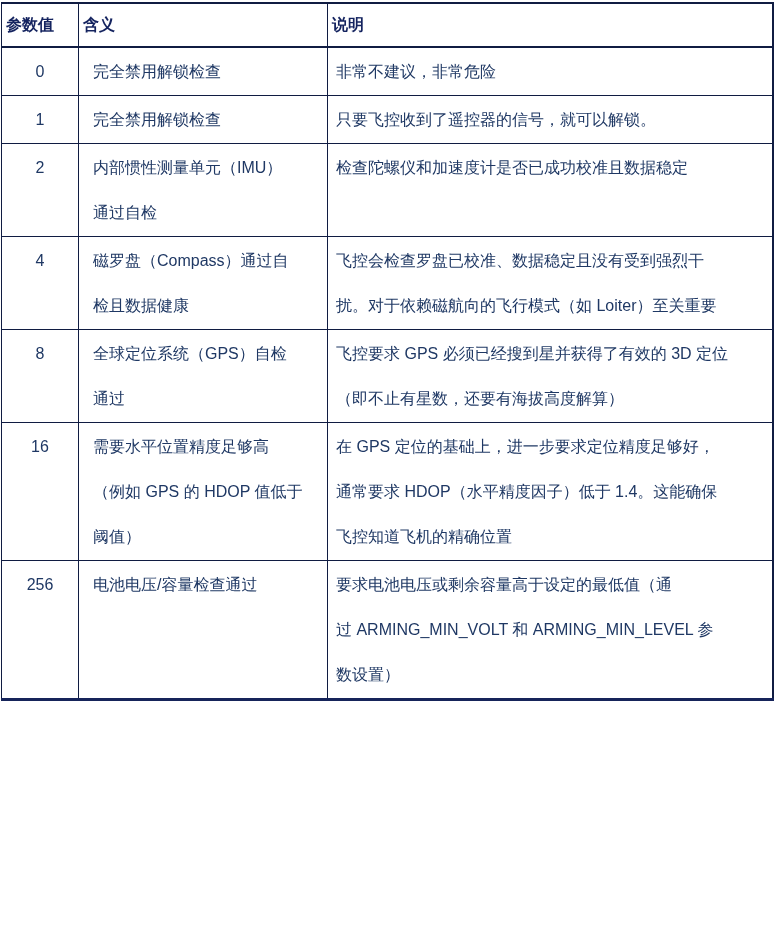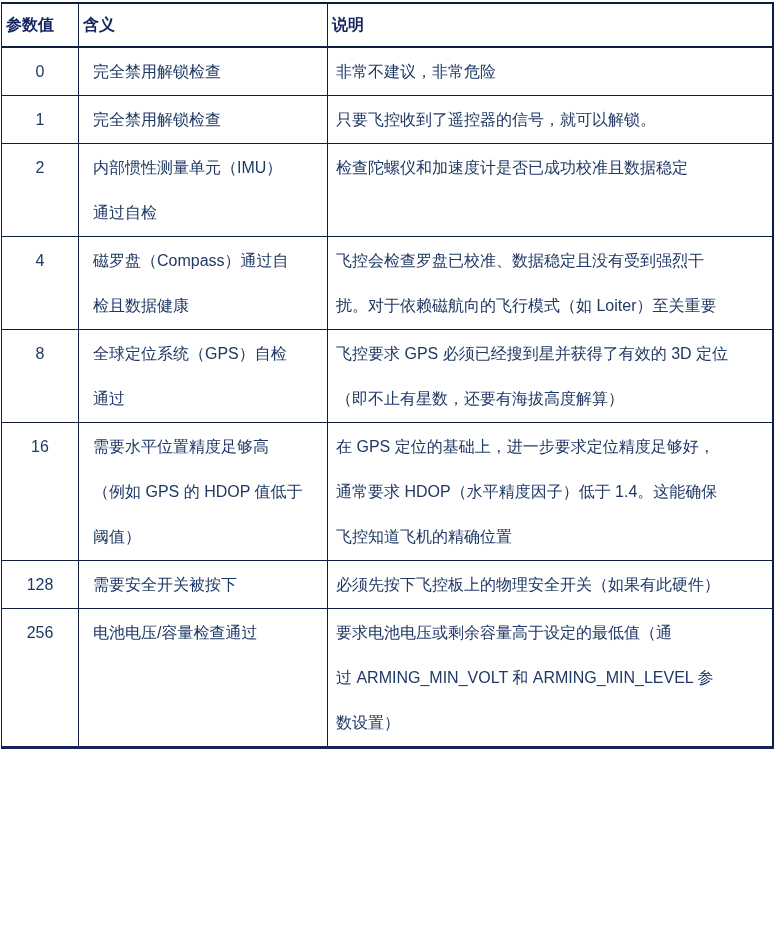--- a/index.html
+++ b/index.html
@@ -111,25 +111,20 @@
       <tr>
         <td class="cell-value">16</td>
         <td class="cell-meaning">需要水平位置精度足够高
 （例如 GPS 的 HDOP 值低于
 阈值）</td>
         <td class="cell-desc">在 GPS 定位的基础上，进一步要求定位精度足够好，
 通常要求 HDOP（水平精度因子）低于 1.4。这能确保
 飞控知道飞机的精确位置</td>
       </tr>
       <tr>
-        <td class="cell-value">128</td>
-        <td class="cell-meaning">需要安全开关被按下</td>
-        <td class="cell-desc">必须先按下飞控板上的物理安全开关（如果有此硬件）</td>
-      </tr>
-      <tr>
         <td class="cell-value">256</td>
         <td class="cell-meaning">电池电压/容量检查通过</td>
         <td class="cell-desc">要求电池电压或剩余容量高于设定的最低值（通
 过 ARMING_MIN_VOLT 和 ARMING_MIN_LEVEL 参
 数设置）</td>
       </tr>
     </tbody>
   </table>
 </div>
 

